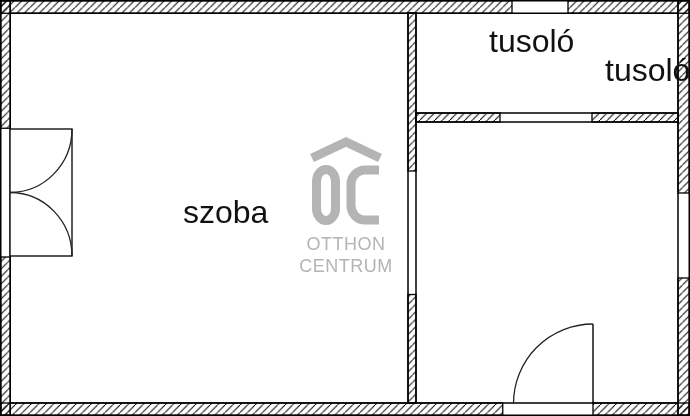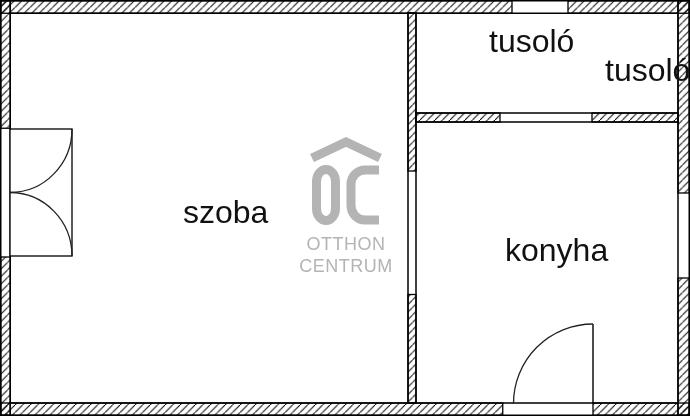--- a/index.html
+++ b/index.html
@@ -81,18 +81,17 @@
       <g stroke-width="9">
         <rect x="316.5" y="169.5" width="19" height="51" rx="9.5" ry="12"></rect>
         <path d="M379,170 H365 A14,14.5 0 0 0 351,184.5 V205.5 A14,14.5 0 0 0 365,220 H379"></path>
       </g>
     </g>
   </svg>
 
   <div class="room-label" style="left:183px;top:196px;">szoba</div>
   <div class="room-label" style="left:489px;top:25px;">tusoló</div>
   <div class="room-label" style="left:605px;top:54px;">tusoló</div>
-  <div class="room-label" style="left:505px;top:234px;">konyha</div>
 
   <div class="logo-text" style="top:235px;">OTTHON</div>
   <div class="logo-text" style="top:257px;">CENTRUM</div>
 
 </div>
 
 </body></html>

